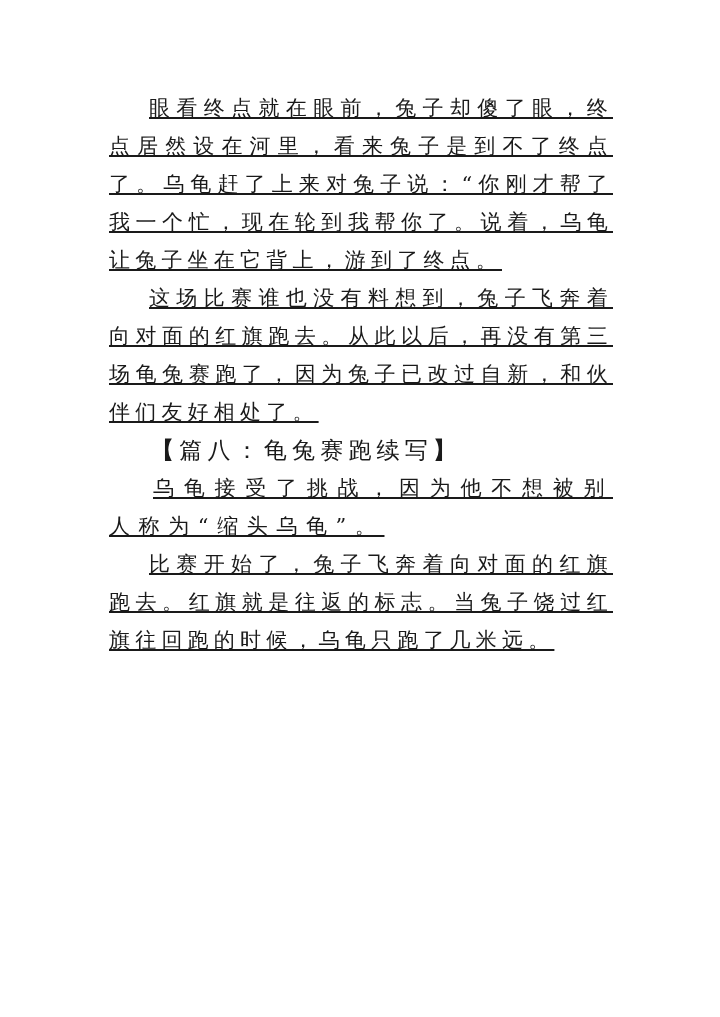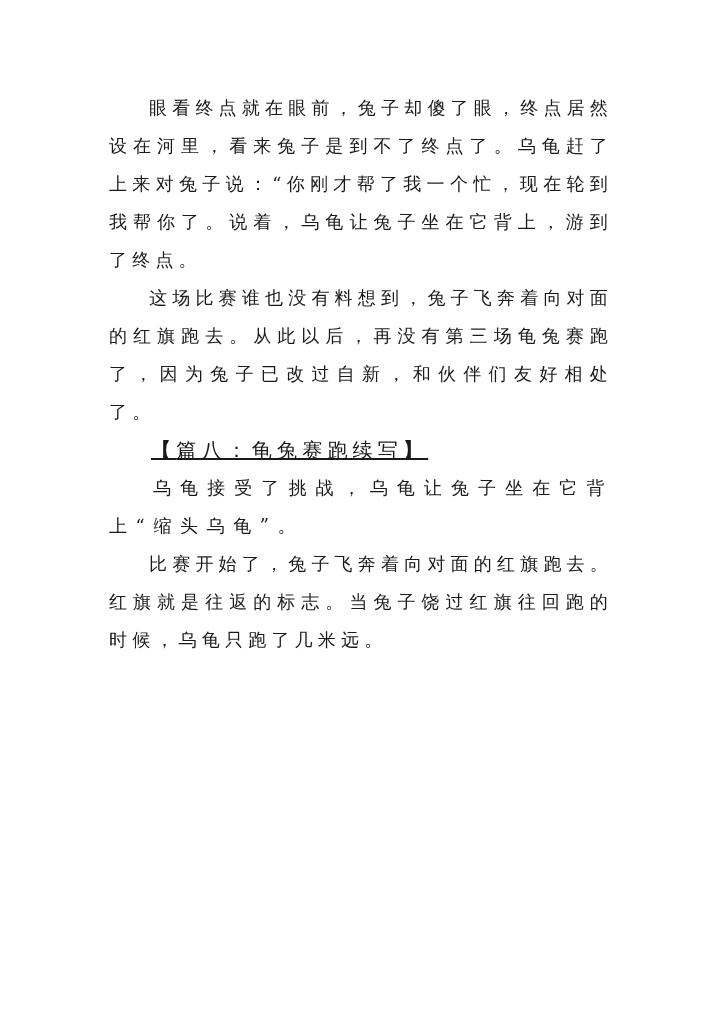--- a/index.html
+++ b/index.html
@@ -16,49 +16,49 @@
     color: #1a1a1a;
   }
   .page {
     position: absolute;
     left: 109px;
     top: 89px;
     width: 504px;
   }
   .para {
     margin: 0;
-    font-size: 18px;
+    font-size: 21px;
     line-height: 38px;
     letter-spacing: 5.2px;
     text-align: justify;
     text-indent: 40px;
     word-break: break-all;
+    text-decoration: underline;
   }
   .para.indent-wide {
     text-indent: 44px;
     letter-spacing: 8.6px;
   }
   .heading {
     margin: 0;
-    font-size: 20px;
+    font-size: 23px;
     line-height: 38px;
     letter-spacing: 5.2px;
     padding-left: 42px;
     margin-left: 0;
-    text-decoration: underline;
   }
   .heading .bracket {
     font-weight: bold;
   }
 </style>
 </head>
 <body>
 
 <div class="page">
   <p class="para">眼看终点就在眼前，兔子却傻了眼，终点居然设在河里，看来兔子是到不了终点了。乌龟赶了上来对兔子说：“你刚才帮了我一个忙，现在轮到我帮你了。说着，乌龟让兔子坐在它背上，游到了终点。</p>
   <p class="para">这场比赛谁也没有料想到，兔子飞奔着向对面的红旗跑去。从此以后，再没有第三场龟兔赛跑了，因为兔子已改过自新，和伙伴们友好相处了。</p>
 
   <p class="heading"><span class="bracket">【</span><span>篇八：龟兔赛跑续写</span><span class="bracket">】</span></p>
 
-  <p class="para indent-wide">乌龟接受了挑战，乌龟让兔子坐在它背上“缩头乌龟”。</p>
+  <p class="para indent-wide">乌龟接受了挑战，因为他不想被别人称为“缩头乌龟”。</p>
   <p class="para">比赛开始了，兔子飞奔着向对面的红旗跑去。红旗就是往返的标志。当兔子饶过红旗往回跑的时候，乌龟只跑了几米远。</p>
 
 </div>
 
 </body></html>

